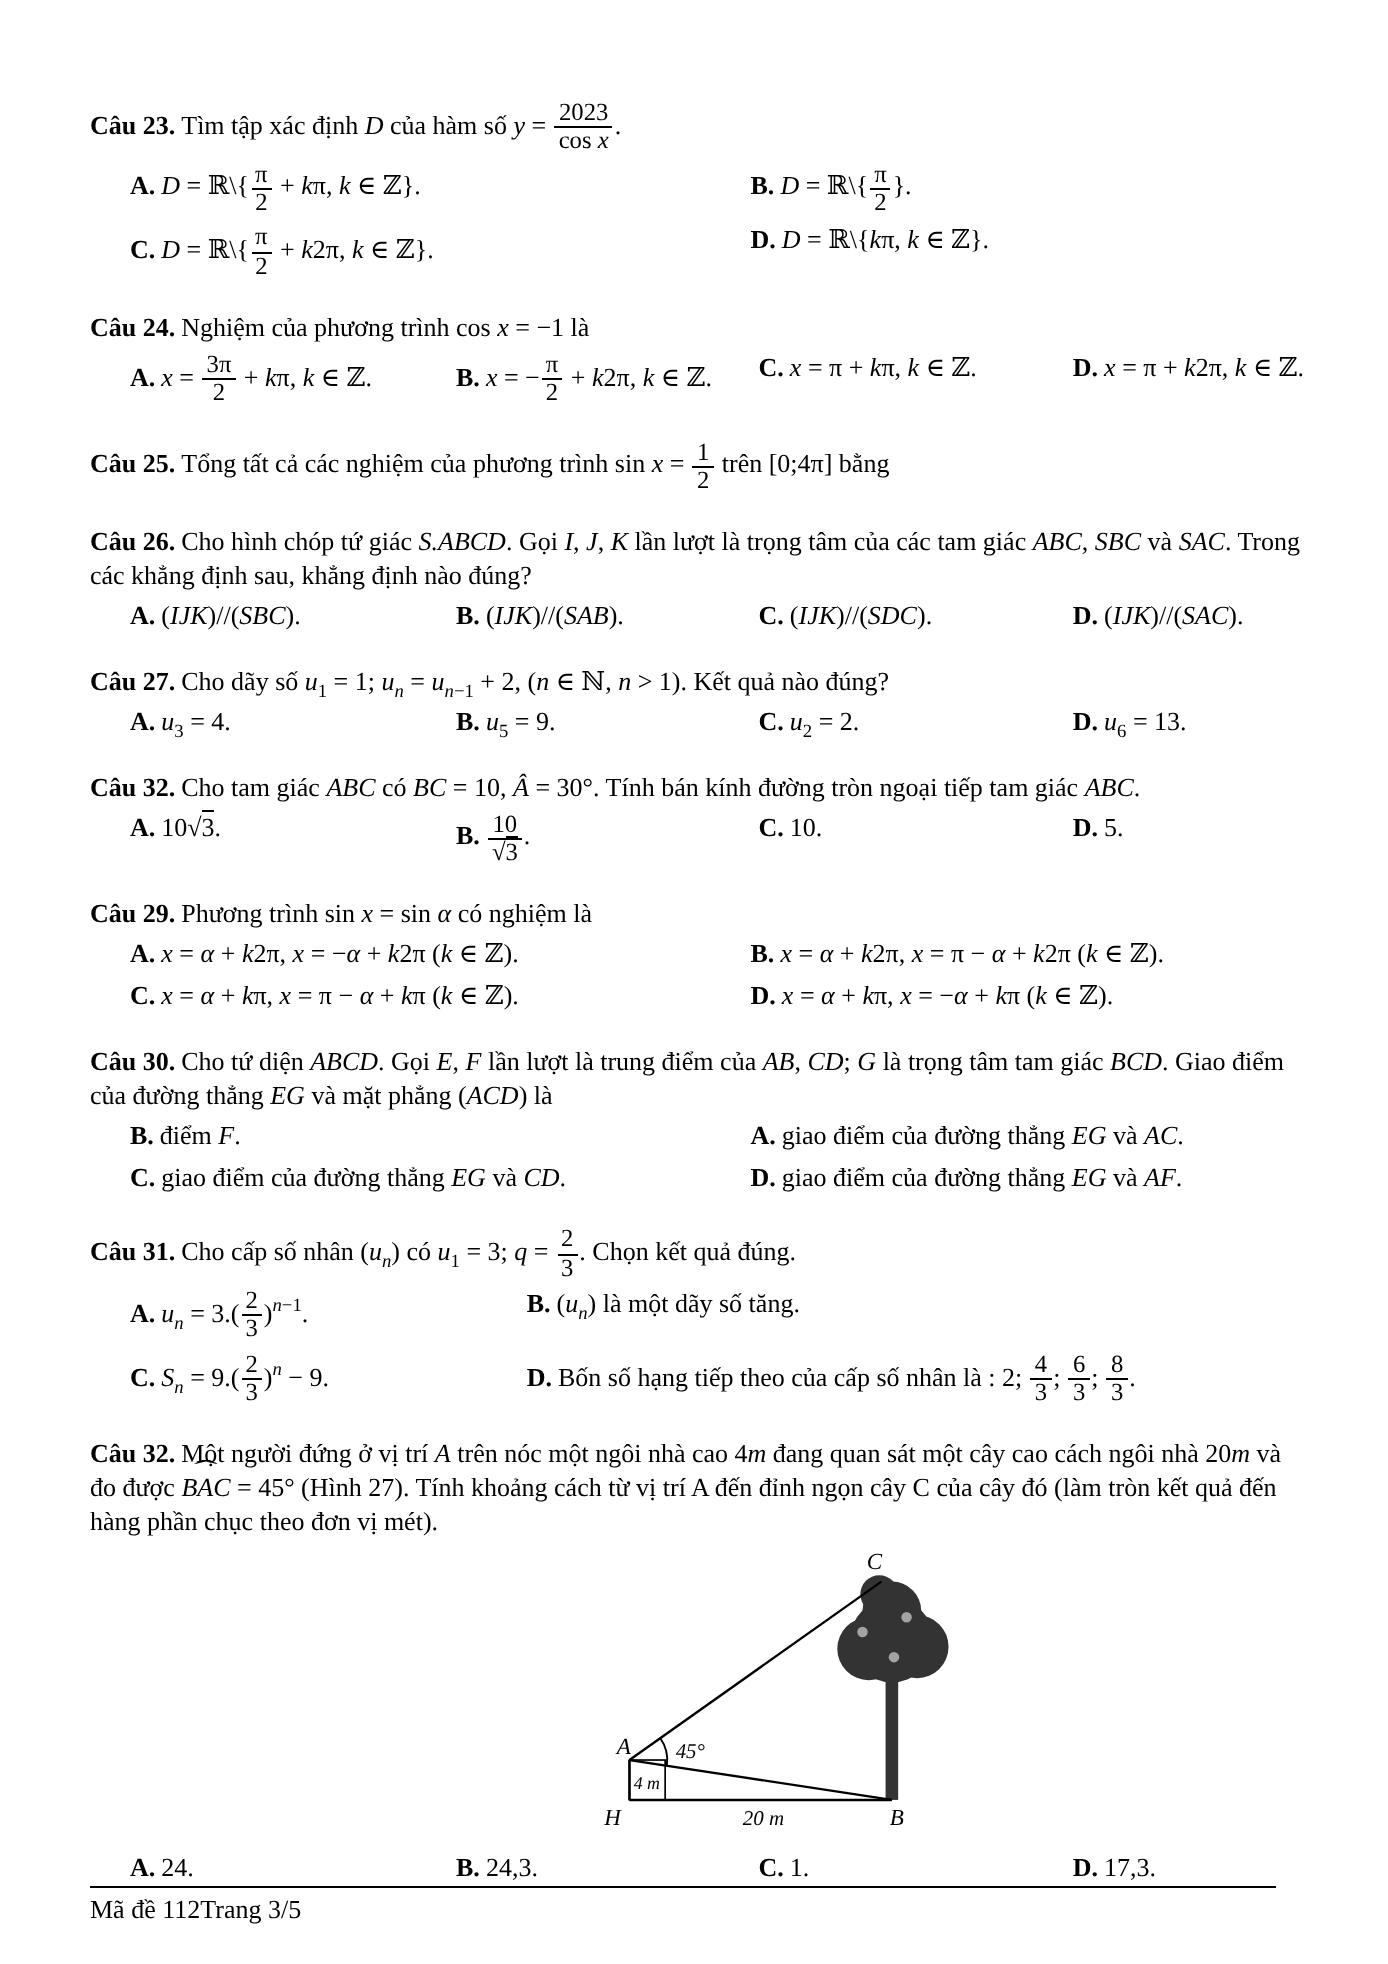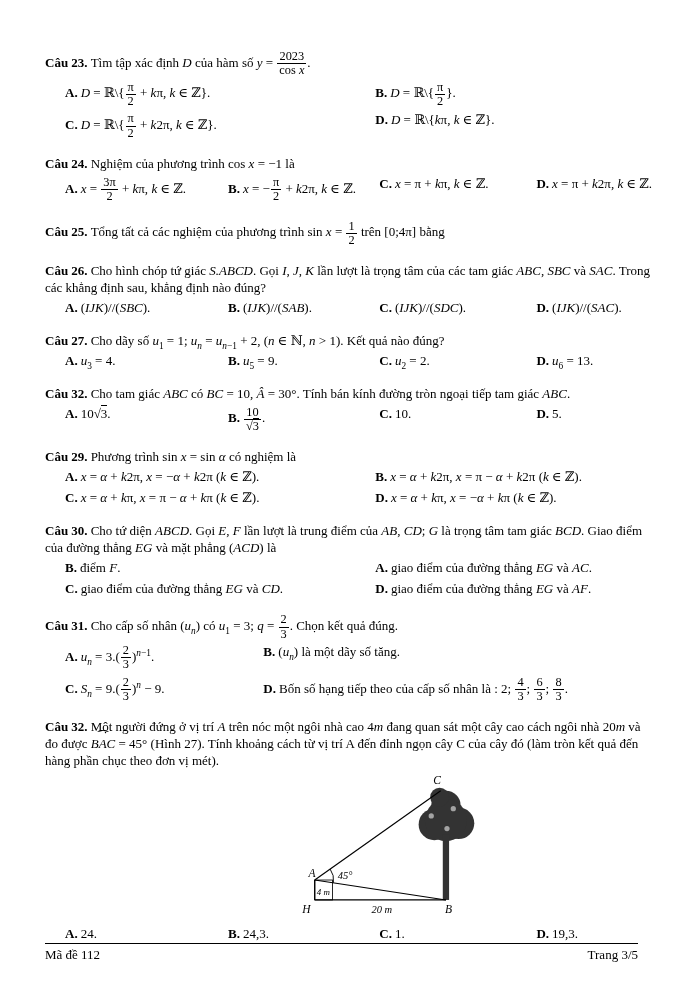--- a/index.html
+++ b/index.html
@@ -31,21 +31,21 @@
   .whx::before{content:"ˆ";position:absolute;top:-0.60em;left:50%;transform:translateX(-50%) scaleX(2.8);line-height:1;}
   
   .figure-wrap{width:210px;margin:4px 0 4px 255px;text-align:center;}
   .figure-wrap svg{display:block;}
   .fig-caption{font-style:italic;margin-top:1px;}
   svg text{font-family:"Liberation Serif","DejaVu Serif",serif;font-style:italic;}
   
   .footer{
     position:absolute;left:45px;right:56px;bottom:18px;
     border-top:1px solid #000;padding-top:3px;
-    display:flex;justify-content:space-between;
+    display:flex;justify-content:flex-start;
   }
 </style>
 </head>
 <body>
 
 <div id="qlist">
   <div class="question">
     <p class="stem"><b class="qnum">Câu 23.</b><span class="qtext">Tìm tập xác định <i>D</i> của hàm số <i>y</i> = <span class="frac"><span class="fnum">2023</span><span class="fden">cos <i>x</i></span></span>.</span></p>
     <div class="opts col2">
   <div class="opt"><b class="opt-label">A.</b><span class="opt-text"><i>D</i> = ℝ\{<span class="frac"><span class="fnum">π</span><span class="fden">2</span></span> + <i>k</i>π, <i>k</i> ∈ ℤ}.</span></div>
@@ -190,20 +190,20 @@
       <text x="68" y="132" font-size="10" font-style="normal">20 m</text>
       <text x="138" y="132" font-size="11">B</text>
       <text x="127" y="10" font-size="11">C</text>
     </svg>
   </div>
 
   <div class="opts row4">
     <div class="opt"><b class="opt-label">A.</b><span class="opt-text">24.</span></div>
     <div class="opt"><b class="opt-label">B.</b><span class="opt-text">24,3.</span></div>
     <div class="opt"><b class="opt-label">C.</b><span class="opt-text">1.</span></div>
-    <div class="opt"><b class="opt-label">D.</b><span class="opt-text">19,3.</span></div>
+    <div class="opt"><b class="opt-label">D.</b><span class="opt-text">17,3.</span></div>
   </div>
 </div>
 
 <div class="footer">
   <span>Mã đề 112</span>
   <span>Trang 3/5</span>
 </div>
 
 </body></html>

